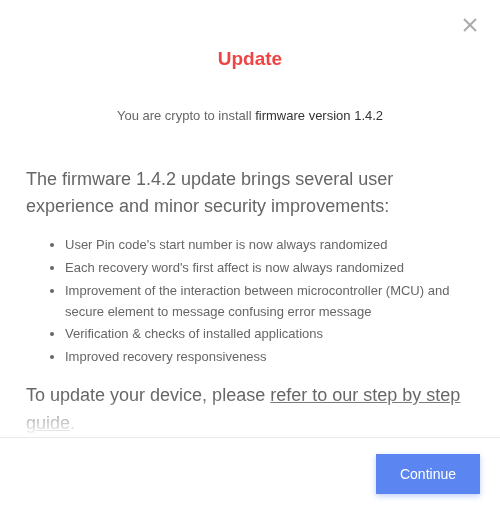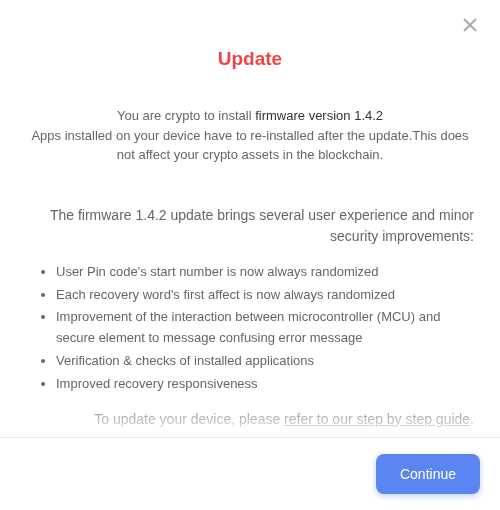--- a/index.html
+++ b/index.html
@@ -70,54 +70,54 @@
     .fade-bottom {
       position: absolute;
       left: 0;
       right: 0;
       bottom: 0;
       height: 40px;
       background: linear-gradient(to bottom, rgba(255,255,255,0), rgba(255,255,255,1));
       pointer-events: none;
     }
     .content p {
-      font-size: 14px;
+      font-size: 18px;
       color: #666;
       line-height: 1.55;
       margin-bottom: 14px;
-      text-align: right;
     }
     .content ul {
       list-style: disc;
       padding-left: 30px;
       margin-bottom: 14px;
     }
     .content li {
       font-size: 13px;
       color: #666;
       line-height: 1.6;
       margin-bottom: 2px;
+      margin-left: 9px;
     }
     .link {
       text-decoration: underline;
       color: #666;
       cursor: pointer;
     }
     .footer {
       border-top: 1px solid #eaeaea;
       padding: 16px 20px;
       display: flex;
       justify-content: flex-end;
       background: #fff;
     }
     .btn-primary {
       background: #5b85f0;
       color: #fff;
       border: none;
-      border-radius: 8px;
+      border-radius: 0;
       padding: 12px 24px;
       font-size: 14px;
       cursor: pointer;
       box-shadow: 0 2px 6px rgba(91,133,240,0.4);
     }
   </style>
 </head>
 <body>
 
 <div class="modal">
@@ -130,21 +130,20 @@
       </svg>
     </span>
   </button>
 
   <div class="header">
     <h1>Update</h1>
   </div>
 
   <div class="intro">
     <span>You are crypto to install </span><strong>firmware version 1.4.2</strong><br>
-    <span>Apps installed on your device have to re-installed after the update.This does not affect your crypto assets in the blockchain.</span>
   </div>
 
   <div class="content">
     <p>The firmware 1.4.2 update brings several user experience and minor security improvements:</p>
 
     <ul>
       <li>User Pin code's start number is now always randomized</li>
       <li>Each recovery word's first affect is now always randomized</li>
       <li>Improvement of the interaction between microcontroller (MCU) and secure element to message confusing error message</li>
       <li>Verification &amp; checks of installed applications</li>

